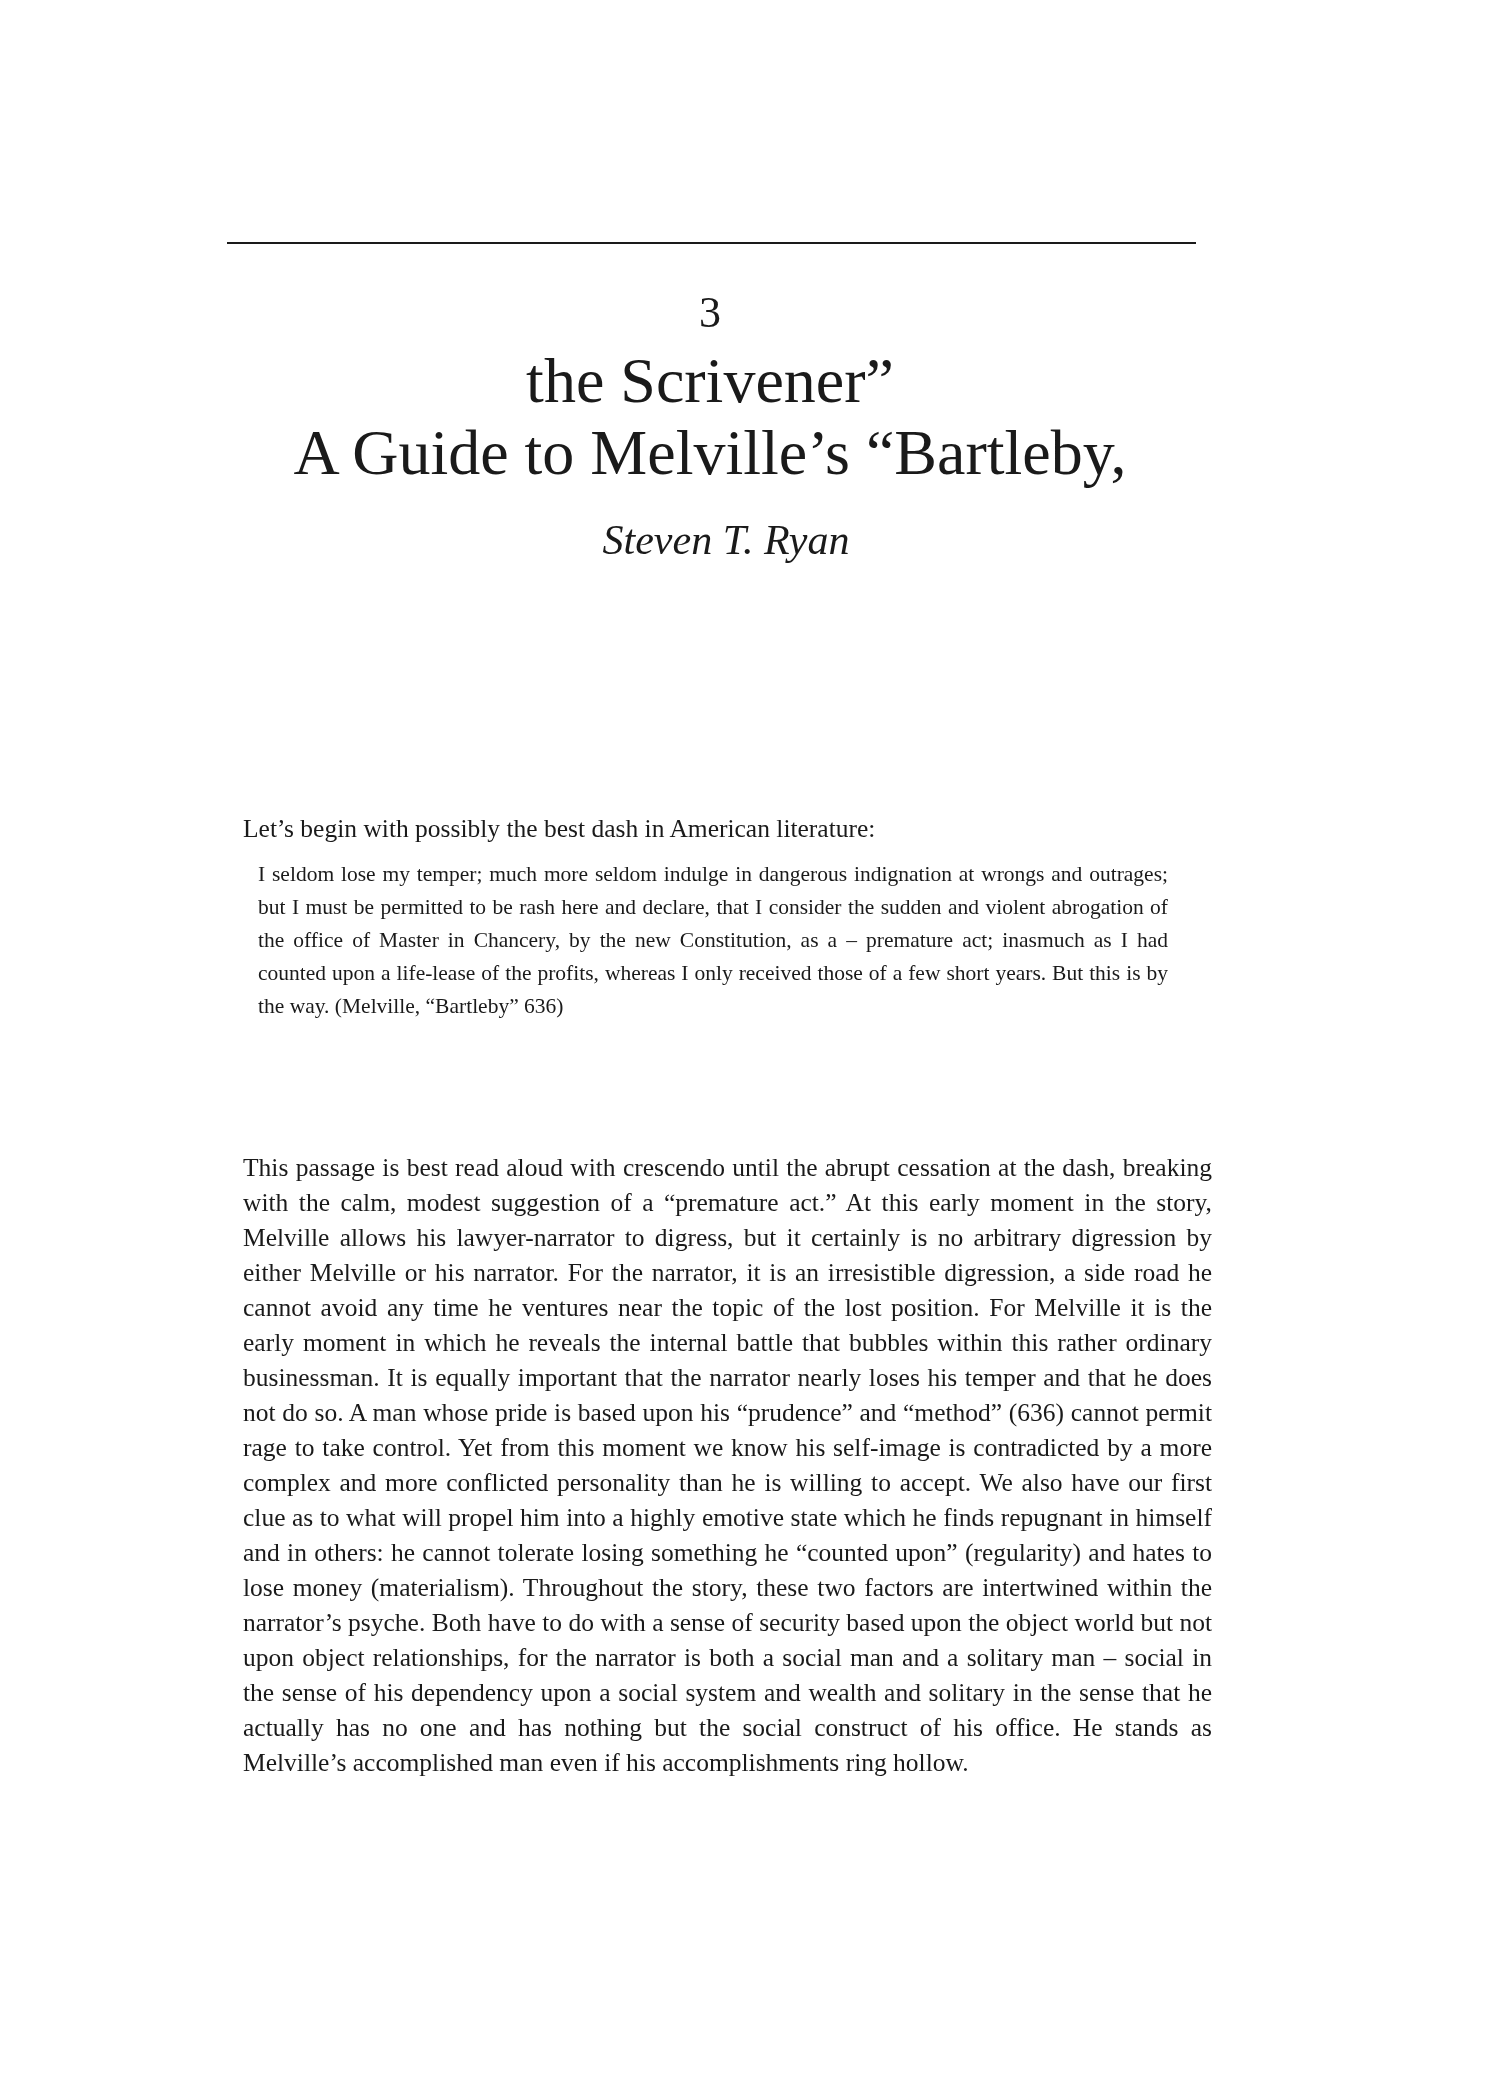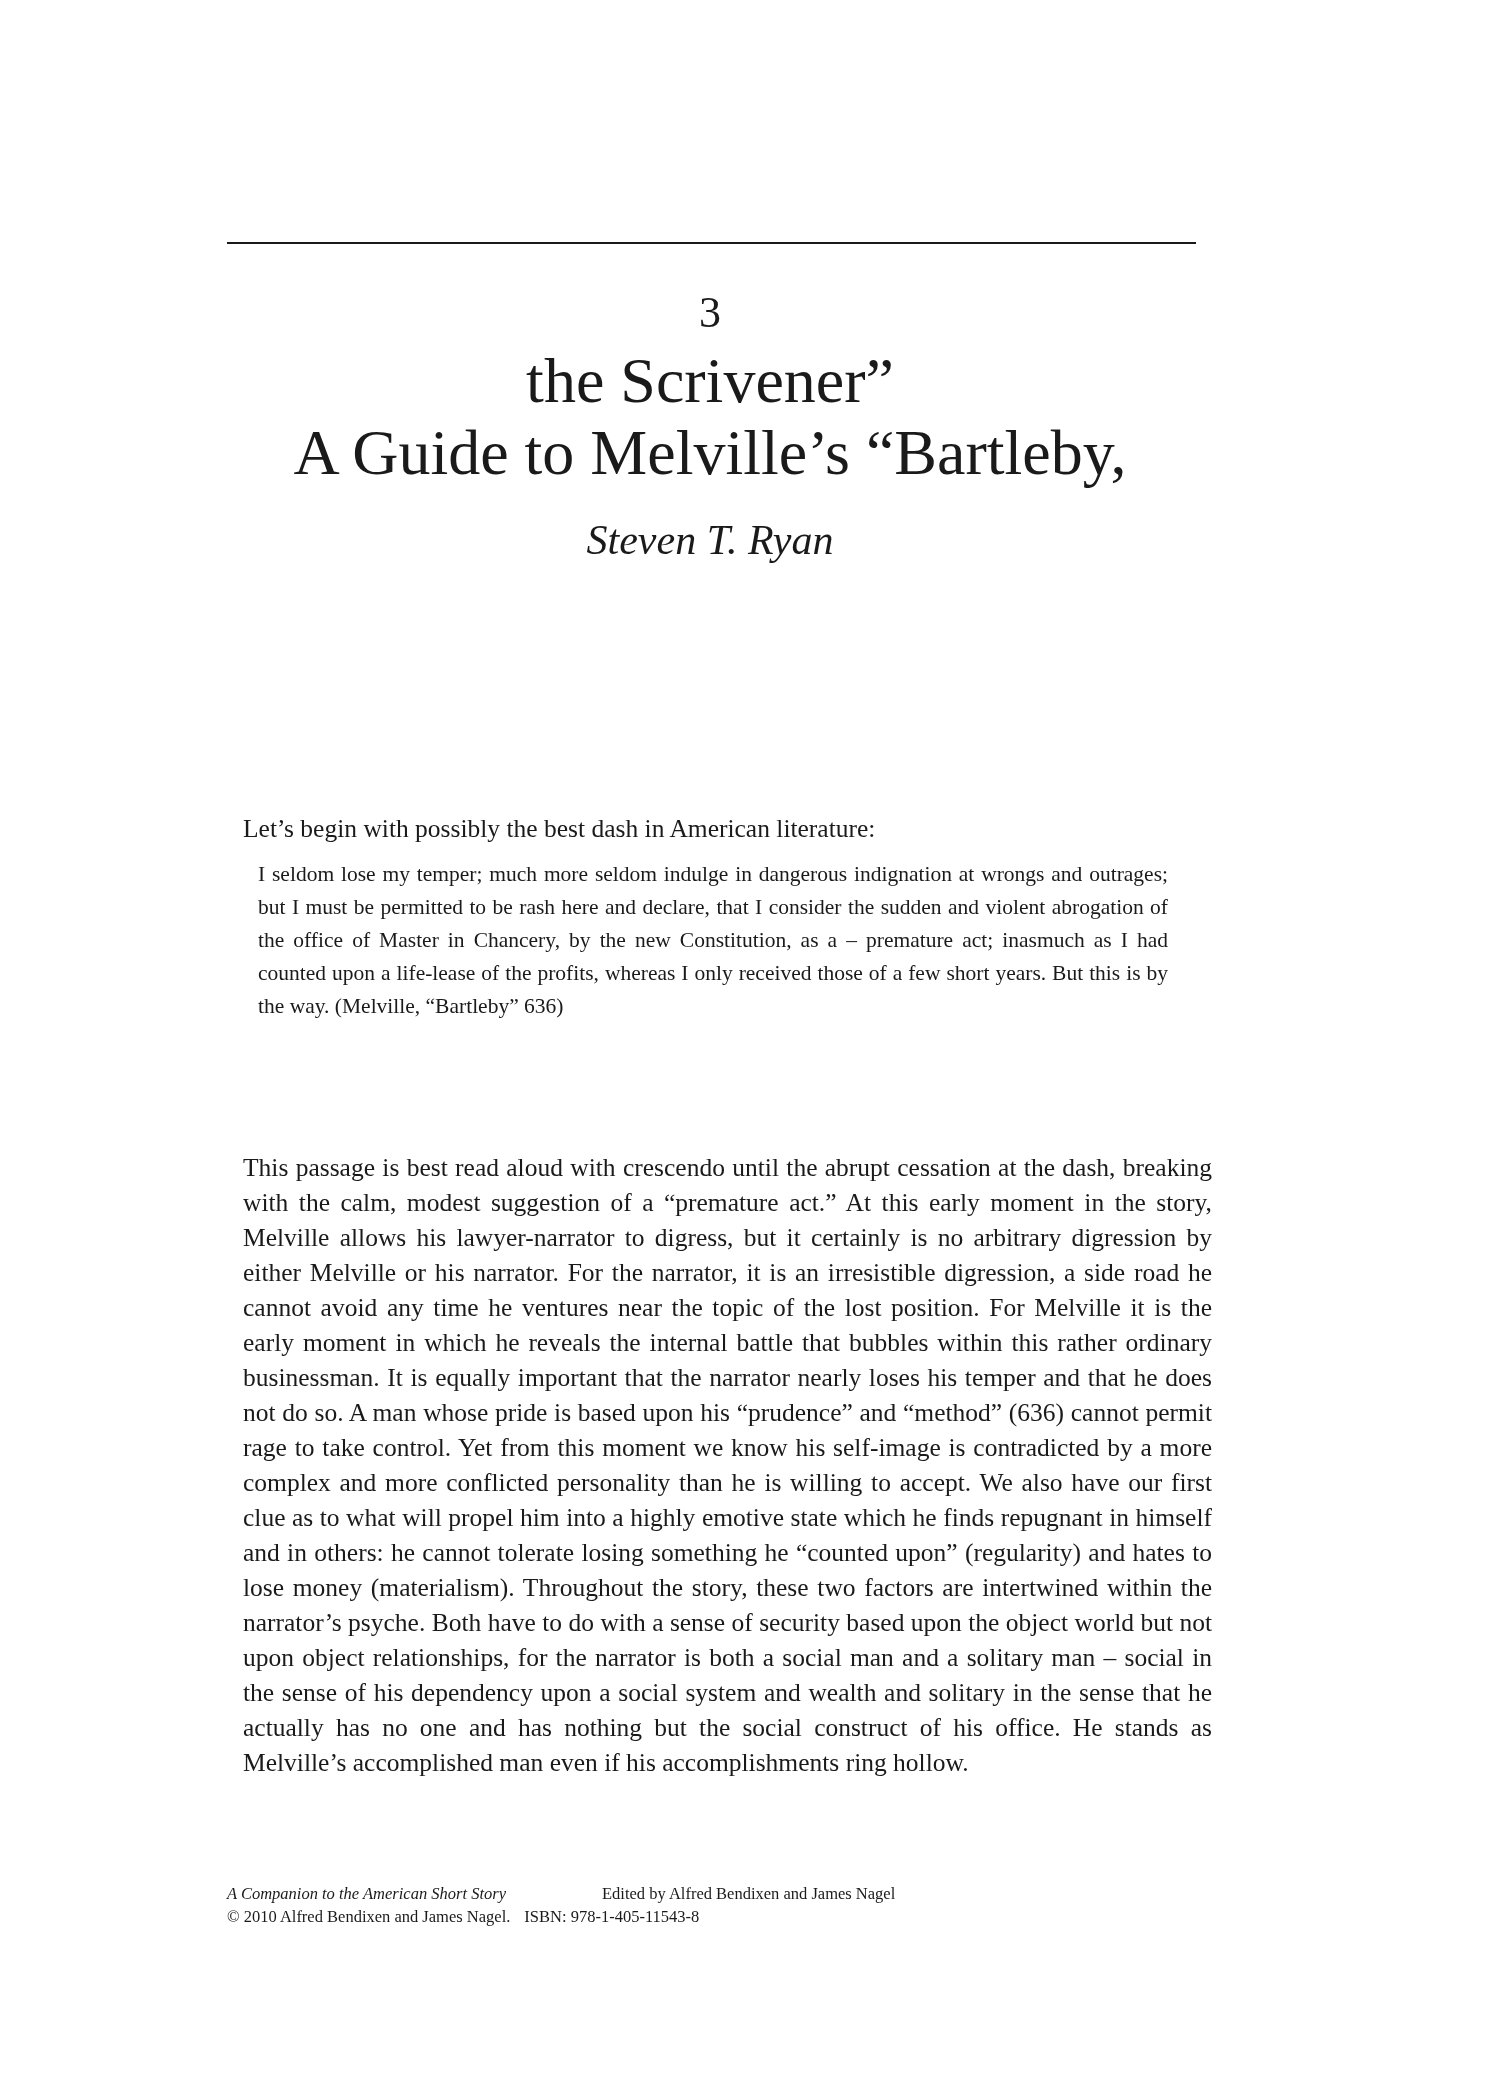--- a/index.html
+++ b/index.html
@@ -53,20 +53,21 @@
     .chapter-title span { display: block; }
     .author {
       position: absolute;
       left: 0;
       width: 1420px;
       top: 515px;
       text-align: center;
       font-size: 42px;
       line-height: 50px;
       font-style: italic;
+      padding-left: 16px;
     }
     .body-text {
       position: absolute;
       left: 227px;
       width: 969px;
       font-size: 25.5px;
       line-height: 35px;
       text-align: justify;
       margin: 16px;
     }
@@ -119,21 +120,13 @@
   </h1>
 
   <div class="author">Steven T. Ryan</div>
 
   <p class="body-text intro">Let’s begin with possibly the best dash in American literature:</p>
 
   <blockquote class="blockquote">I seldom lose my temper; much more seldom indulge in dangerous indignation at wrongs and outrages; but I must be permitted to be rash here and declare, that I consider the sudden and violent abrogation of the office of Master in Chancery, by the new Constitution, as a – premature act; inasmuch as I had counted upon a life-lease of the profits, whereas I only received those of a few short years. But this is by the way. (Melville, “Bartleby” 636)</blockquote>
 
   <p class="body-text main-para">This passage is best read aloud with crescendo until the abrupt cessation at the dash, breaking with the calm, modest suggestion of a “premature act.” At this early moment in the story, Melville allows his lawyer-narrator to digress, but it certainly is no arbitrary digression by either Melville or his narrator. For the narrator, it is an irresistible digression, a side road he cannot avoid any time he ventures near the topic of the lost position. For Melville it is the early moment in which he reveals the internal battle that bubbles within this rather ordinary businessman. It is equally important that the narrator nearly loses his temper and that he does not do so. A man whose pride is based upon his “prudence” and “method” (636) cannot permit rage to take control. Yet from this moment we know his self-image is contradicted by a more complex and more conflicted personality than he is willing to accept. We also have our first clue as to what will propel him into a highly emotive state which he finds repugnant in himself and in others: he cannot tolerate losing something he “counted upon” (regularity) and hates to lose money (materialism). Throughout the story, these two factors are intertwined within the narrator’s psyche. Both have to do with a sense of security based upon the object world but not upon object relationships, for the narrator is both a social man and a solitary man – social in the sense of his dependency upon a social system and wealth and solitary in the sense that he actually has no one and has nothing but the social construct of his office. He stands as Melville’s accomplished man even if his accomplishments ring hollow.</p>
 
-  <div class="footer">
-    <div>
-      <span class="book-title">A Companion to the American Short Story</span><span class="editors">Edited by Alfred Bendixen and James Nagel</span>
-    </div>
-    <div>
-      <span>© 2010 Alfred Bendixen and James Nagel.</span><span class="isbn">ISBN: 978-1-405-11543-8</span>
-    </div>
-  </div>
 </div>
 
 </body></html>

